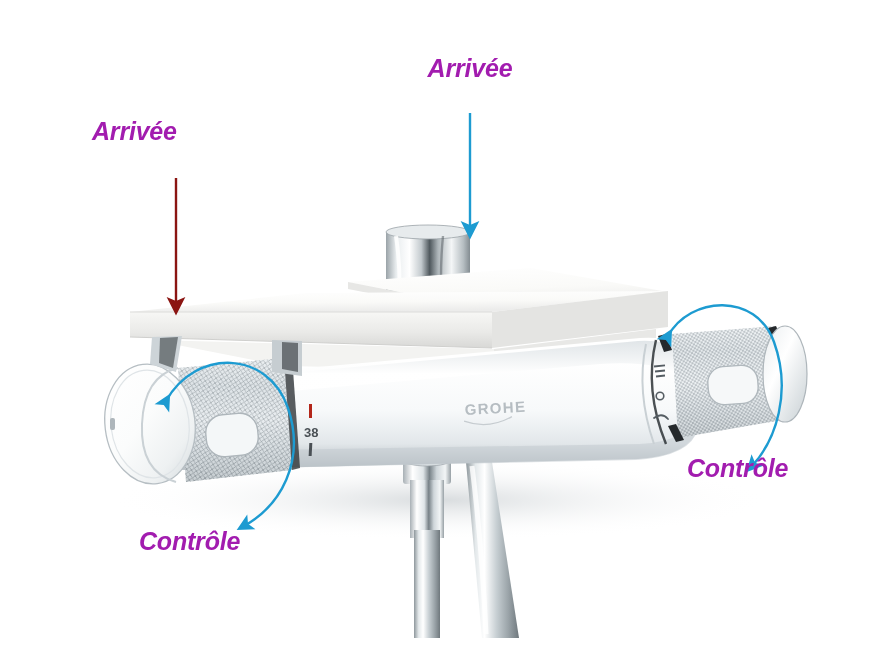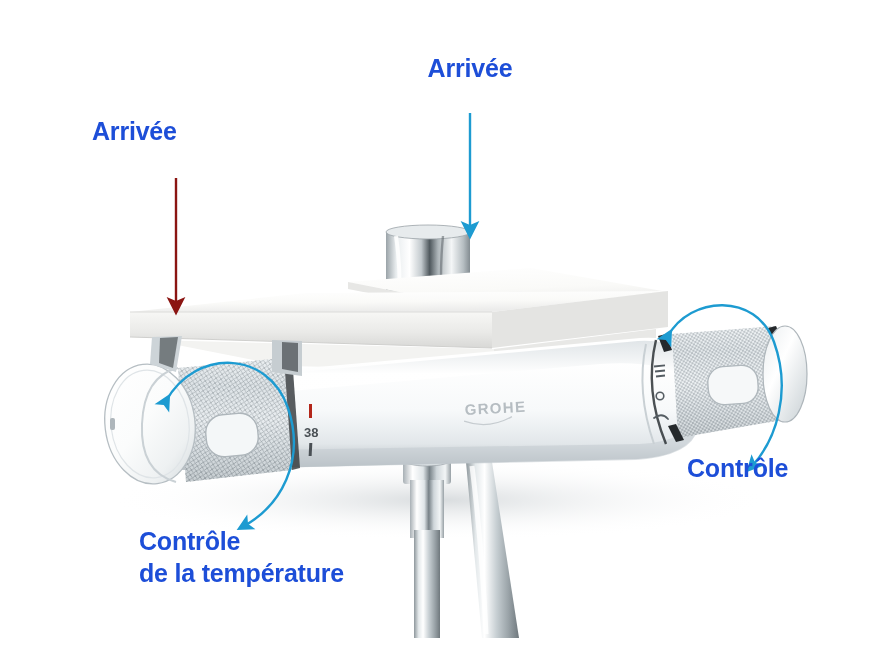--- a/index.html
+++ b/index.html
@@ -16,23 +16,24 @@
     height: 669px;
     background: #ffffff;
     overflow: hidden;
   }
   .label {
     position: absolute;
     font-family: "Liberation Sans", sans-serif;
     font-weight: bold;
     font-size: 25px;
     line-height: 1.28;
-    color: #1d4ed8;
+    color: #a21caf;
     letter-spacing: -0.2px;
     white-space: pre;
+    font-style: italic;
   }
   .label.center { text-align: center; }
   #svg-art {
     position: absolute;
     left: 0; top: 0;
     width: 893px;
     height: 669px;
   }
 </style>
 </head>
@@ -275,17 +276,17 @@
 
     <path d="M668 336
              C 690 296, 756 292, 774 342
              C 792 392, 776 440, 752 466" fill="none" stroke="#1D9BD1" stroke-width="2.4" marker-start="url(#mBlueS)" marker-end="url(#mBlueS)"></path>
   </svg>
 
   <div class="label" style="left:92px; top:115px;"><span>Arrivée</span><br></div>
 
   <div class="label center" style="left:300px; top:52px; width:340px;"><span>Arrivée</span><br></div>
 
-  <div class="label" style="left:139px; top:525px;"><span>Contrôle</span><br><span>de la température</span></div>
+  <div class="label" style="left:139px; top:525px;"><span>Contrôle</span><br></div>
 
   <div class="label" style="left:687px; top:452px;"><span>Contrôle</span><br></div>
 
 </div>
 
 </body></html>

